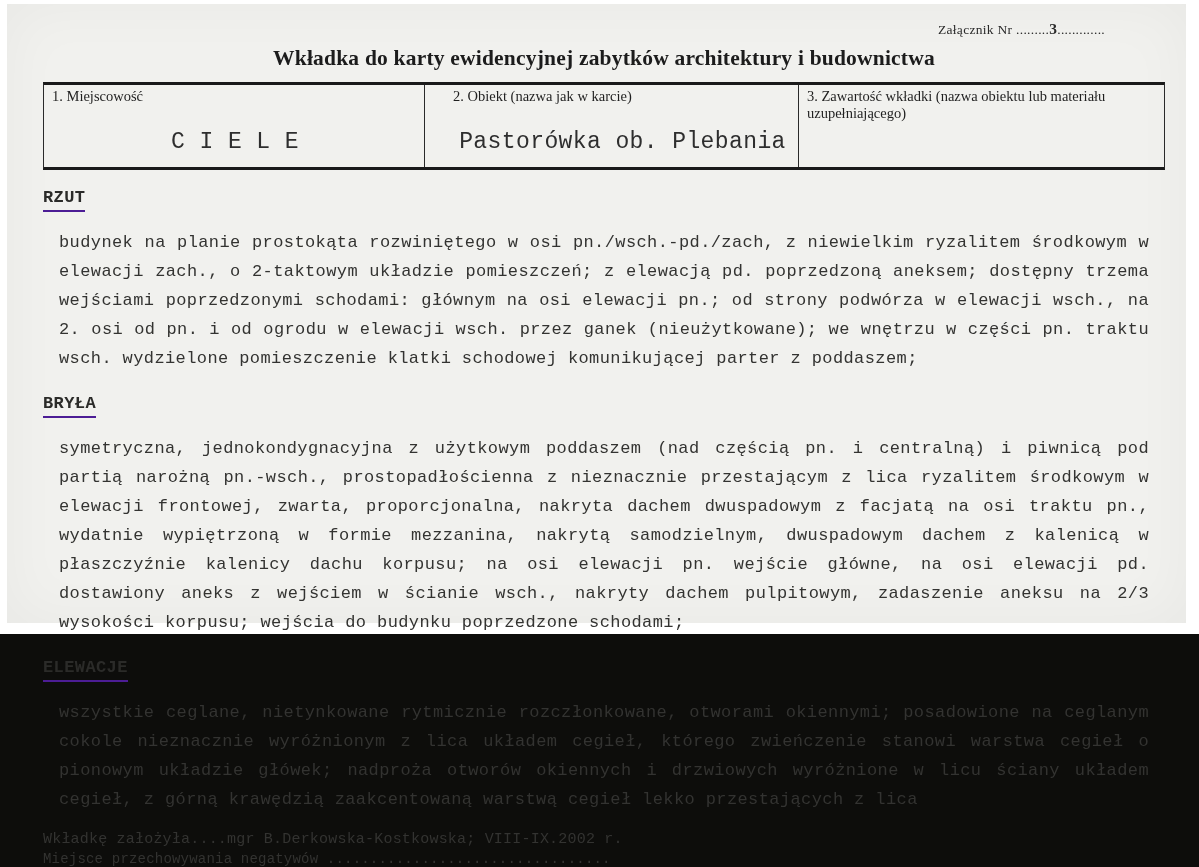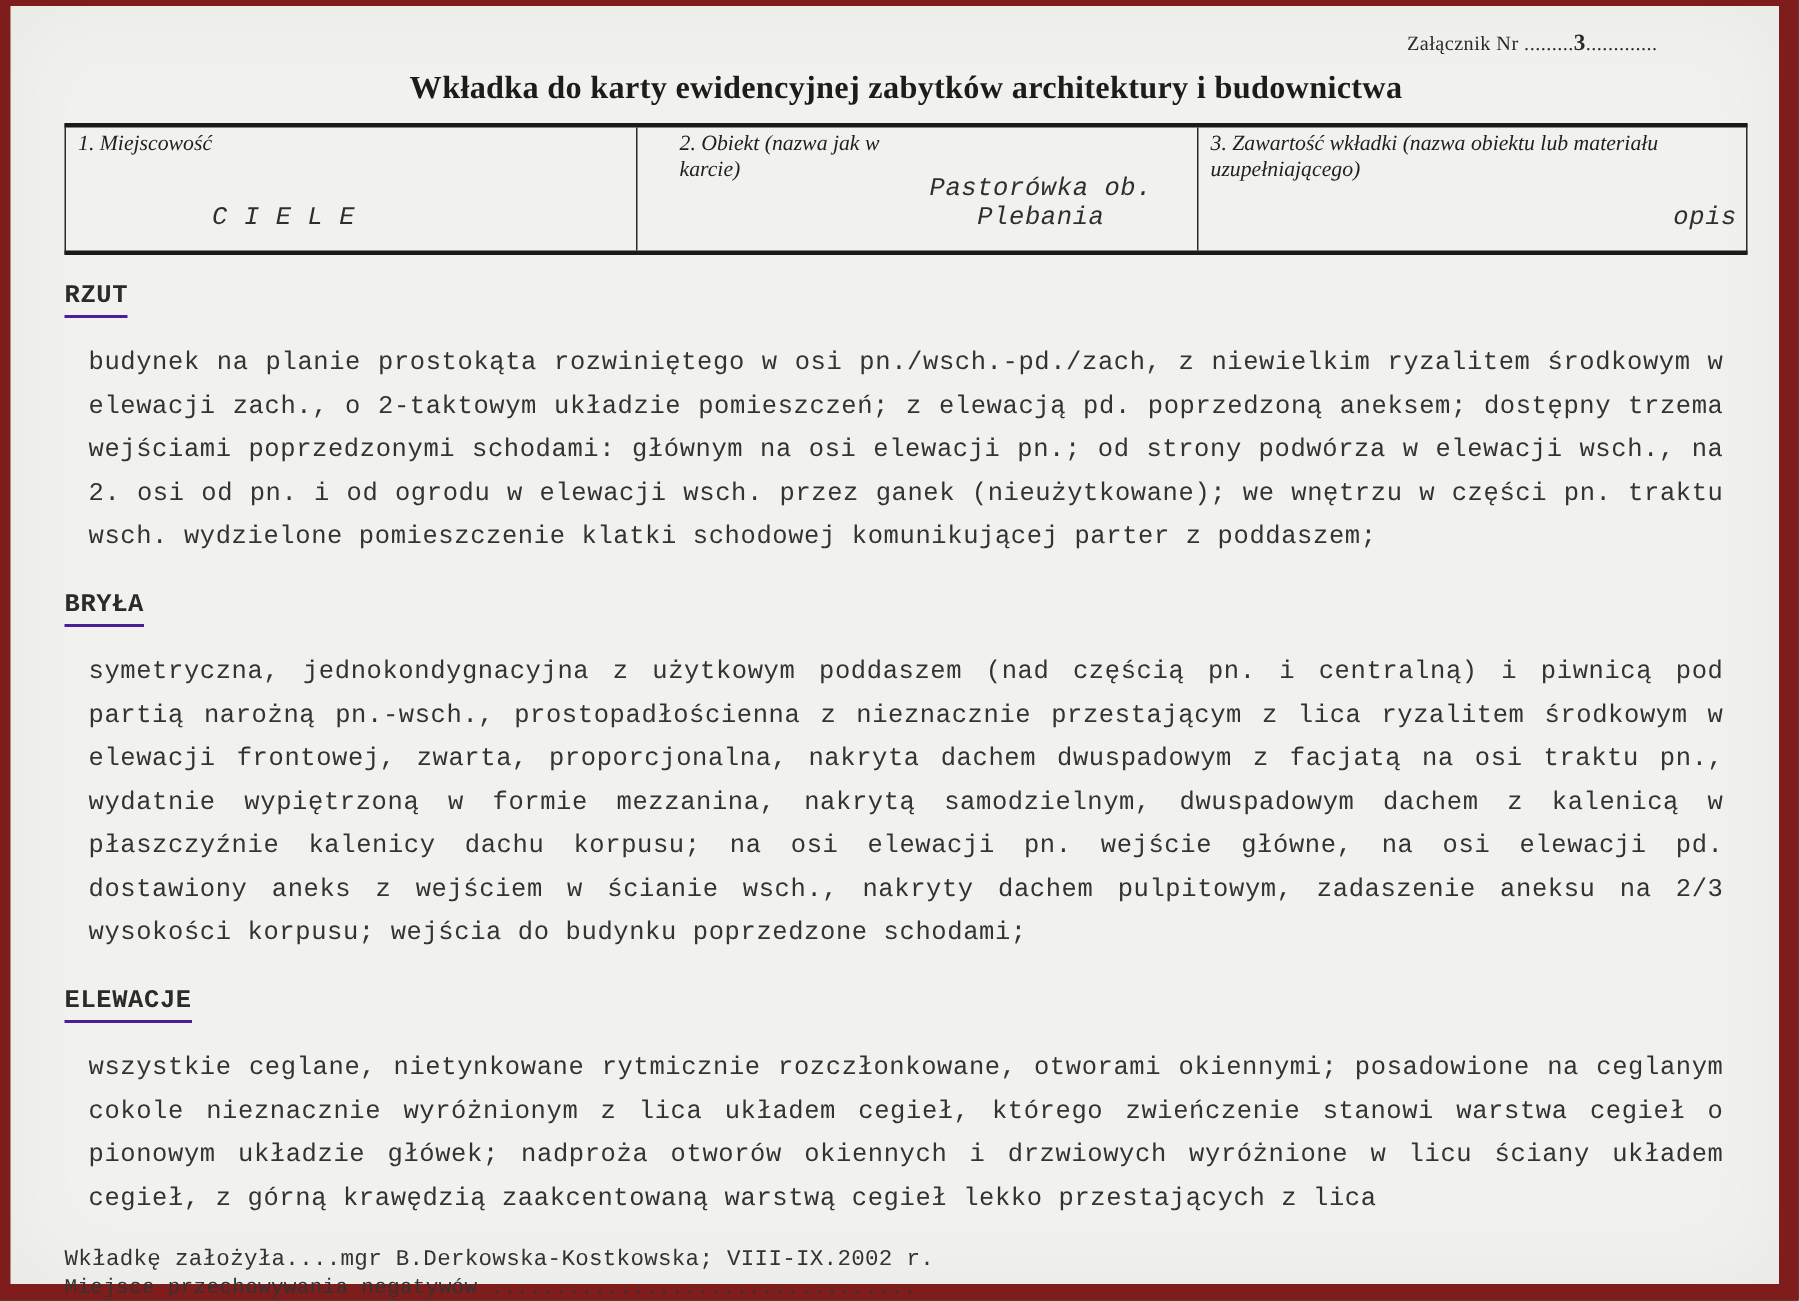--- a/index.html
+++ b/index.html
@@ -7,22 +7,22 @@
     padding: 0;
     background: #0d0d0b;
     width: 1199px;
     height: 867px;
     overflow: hidden;
     font-family: "Liberation Serif", serif;
   }
   .stage {
     position: relative;
     width: 1199px;
-    height: 867px;
-    background: #7f1d1d;
+    height: 634px;
+    background: #ffffff;
   }
   .paper {
     position: absolute;
     left: 7px;
     top: 4px;
     right: 13px;
     bottom: 11px;
     background: #f1f1ee;
     box-shadow: inset 0 0 60px rgba(0,0,0,0.04);
   }
@@ -53,40 +53,40 @@
     margin-top: 11px;
     display: flex;
     border-top: 3px solid #1a1a1a;
     border-bottom: 3px solid #1a1a1a;
     border-left: 1.5px solid #2a2a2a;
     border-right: 1.5px solid #2a2a2a;
     height: 82px;
   }
   .id-cell {
     display: flex;
+    flex-direction: column;
     padding: 3px 6px 12px 8px;
     box-sizing: border-box;
-    font-style: italic;
   }
   .id-cell + .id-cell {
     border-left: 1.5px solid #2a2a2a;
   }
   .id-cell.c1 { flex: 0 0 380px; }
   .id-cell.c2 { flex: 0 0 374px; padding-left: 28px; }
   .id-cell.c3 { flex: 1 1 auto; }
   .cell-header {
     font-size: 14.5px;
     line-height: 17px;
     color: #1f1f1f;
   }
   .cell-value {
     margin-top: auto;
     text-align: center;
     font-family: "Liberation Mono", "DejaVu Sans Mono", monospace;
-    font-size: 17px;
+    font-size: 23px;
     color: #2e2e2e;
     letter-spacing: 0.4px;
   }
   .doc-body {
     margin-top: 13px;
     font-family: "Liberation Mono", "DejaVu Sans Mono", monospace;
     font-size: 17px;
     line-height: 29px;
     color: #333331;
     letter-spacing: 0.4px;
@@ -138,21 +138,20 @@
         <div class="id-cell c1">
           <div class="cell-header">1. Miejscowość</div>
           <div class="cell-value">C I E L E</div>
         </div>
         <div class="id-cell c2">
           <div class="cell-header">2. Obiekt (nazwa jak w karcie)</div>
           <div class="cell-value">Pastorówka ob. Plebania</div>
         </div>
         <div class="id-cell c3">
           <div class="cell-header">3. Zawartość wkładki (nazwa obiektu lub materiału uzupełniającego)</div>
-          <div class="cell-value">opis</div>
         </div>
       </div>
 
       <div class="doc-body">
 
         <div class="section">
           <div class="sec-heading"><span>RZUT</span></div>
           <p class="sec-body">budynek na planie prostokąta rozwiniętego w osi pn./wsch.-pd./zach, z niewielkim ryzalitem środkowym w elewacji zach., o 2-taktowym układzie pomieszczeń; z elewacją pd. poprzedzoną aneksem; dostępny trzema wejściami poprzedzonymi schodami: głównym na osi elewacji pn.; od strony podwórza w elewacji wsch., na 2. osi od pn. i od ogrodu w elewacji wsch. przez ganek (nieużytkowane); we wnętrzu w części pn. traktu wsch. wydzielone pomieszczenie klatki schodowej komunikującej parter z poddaszem;</p>
         </div>
 

